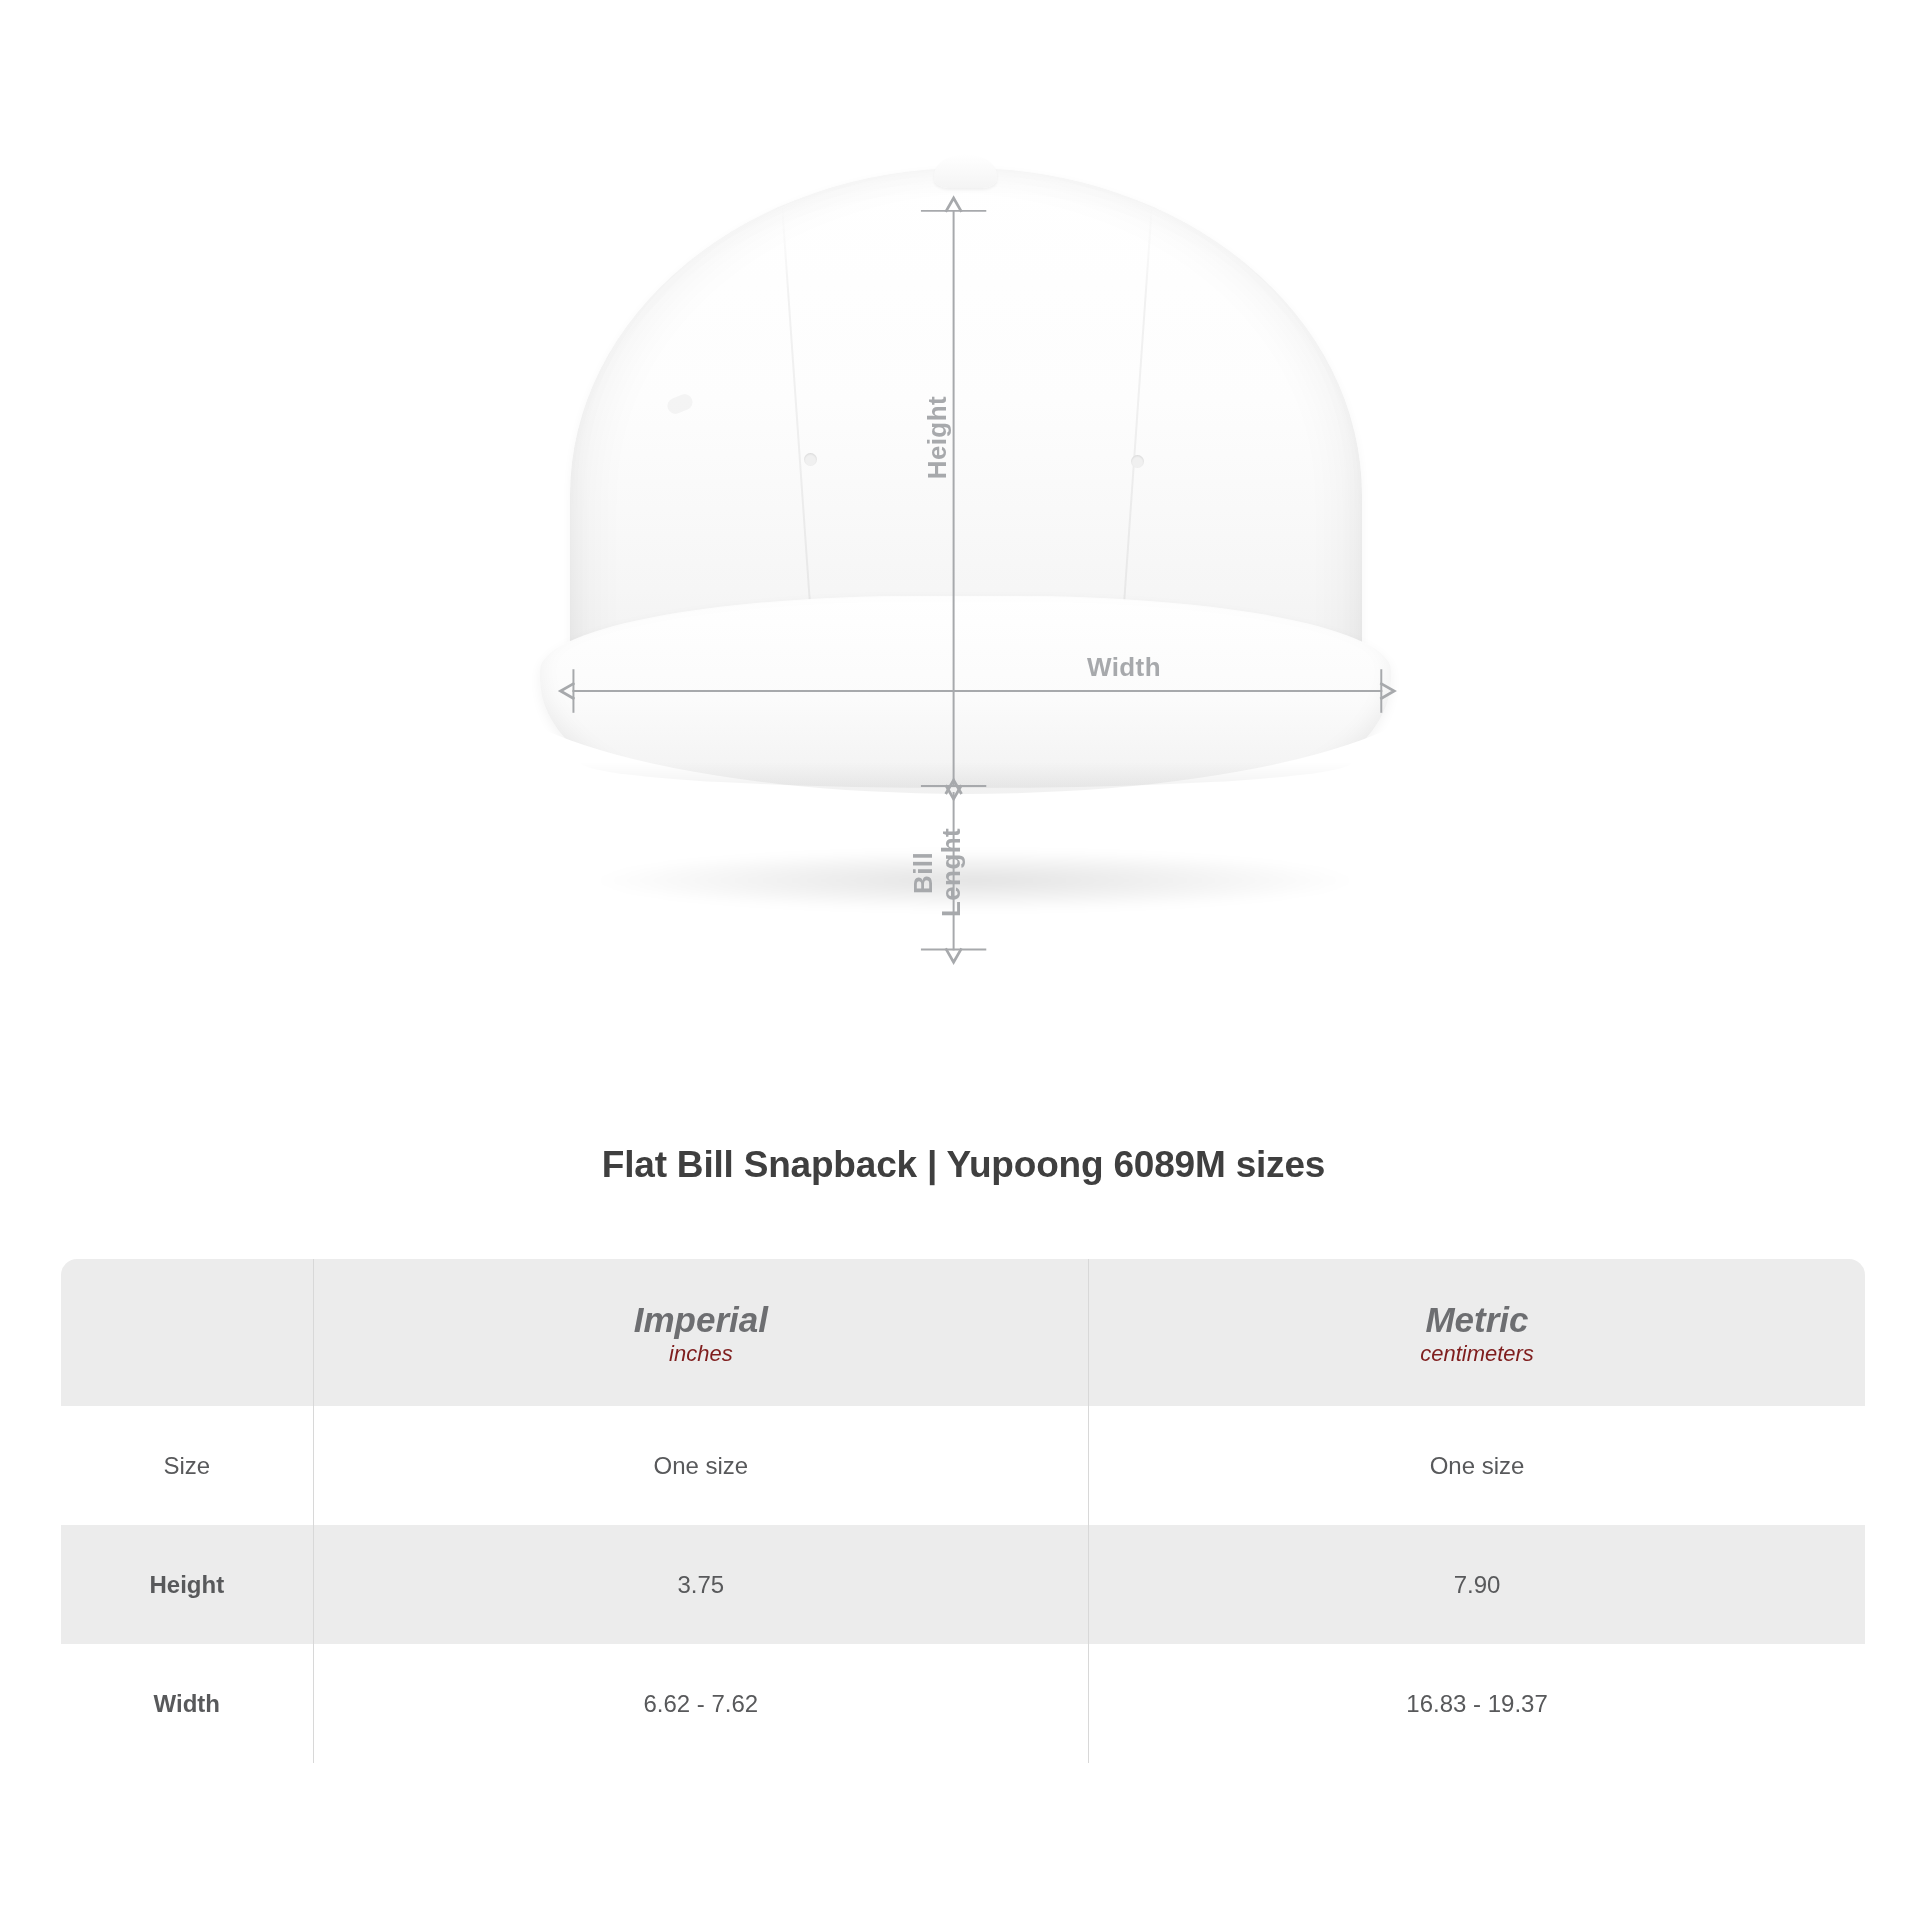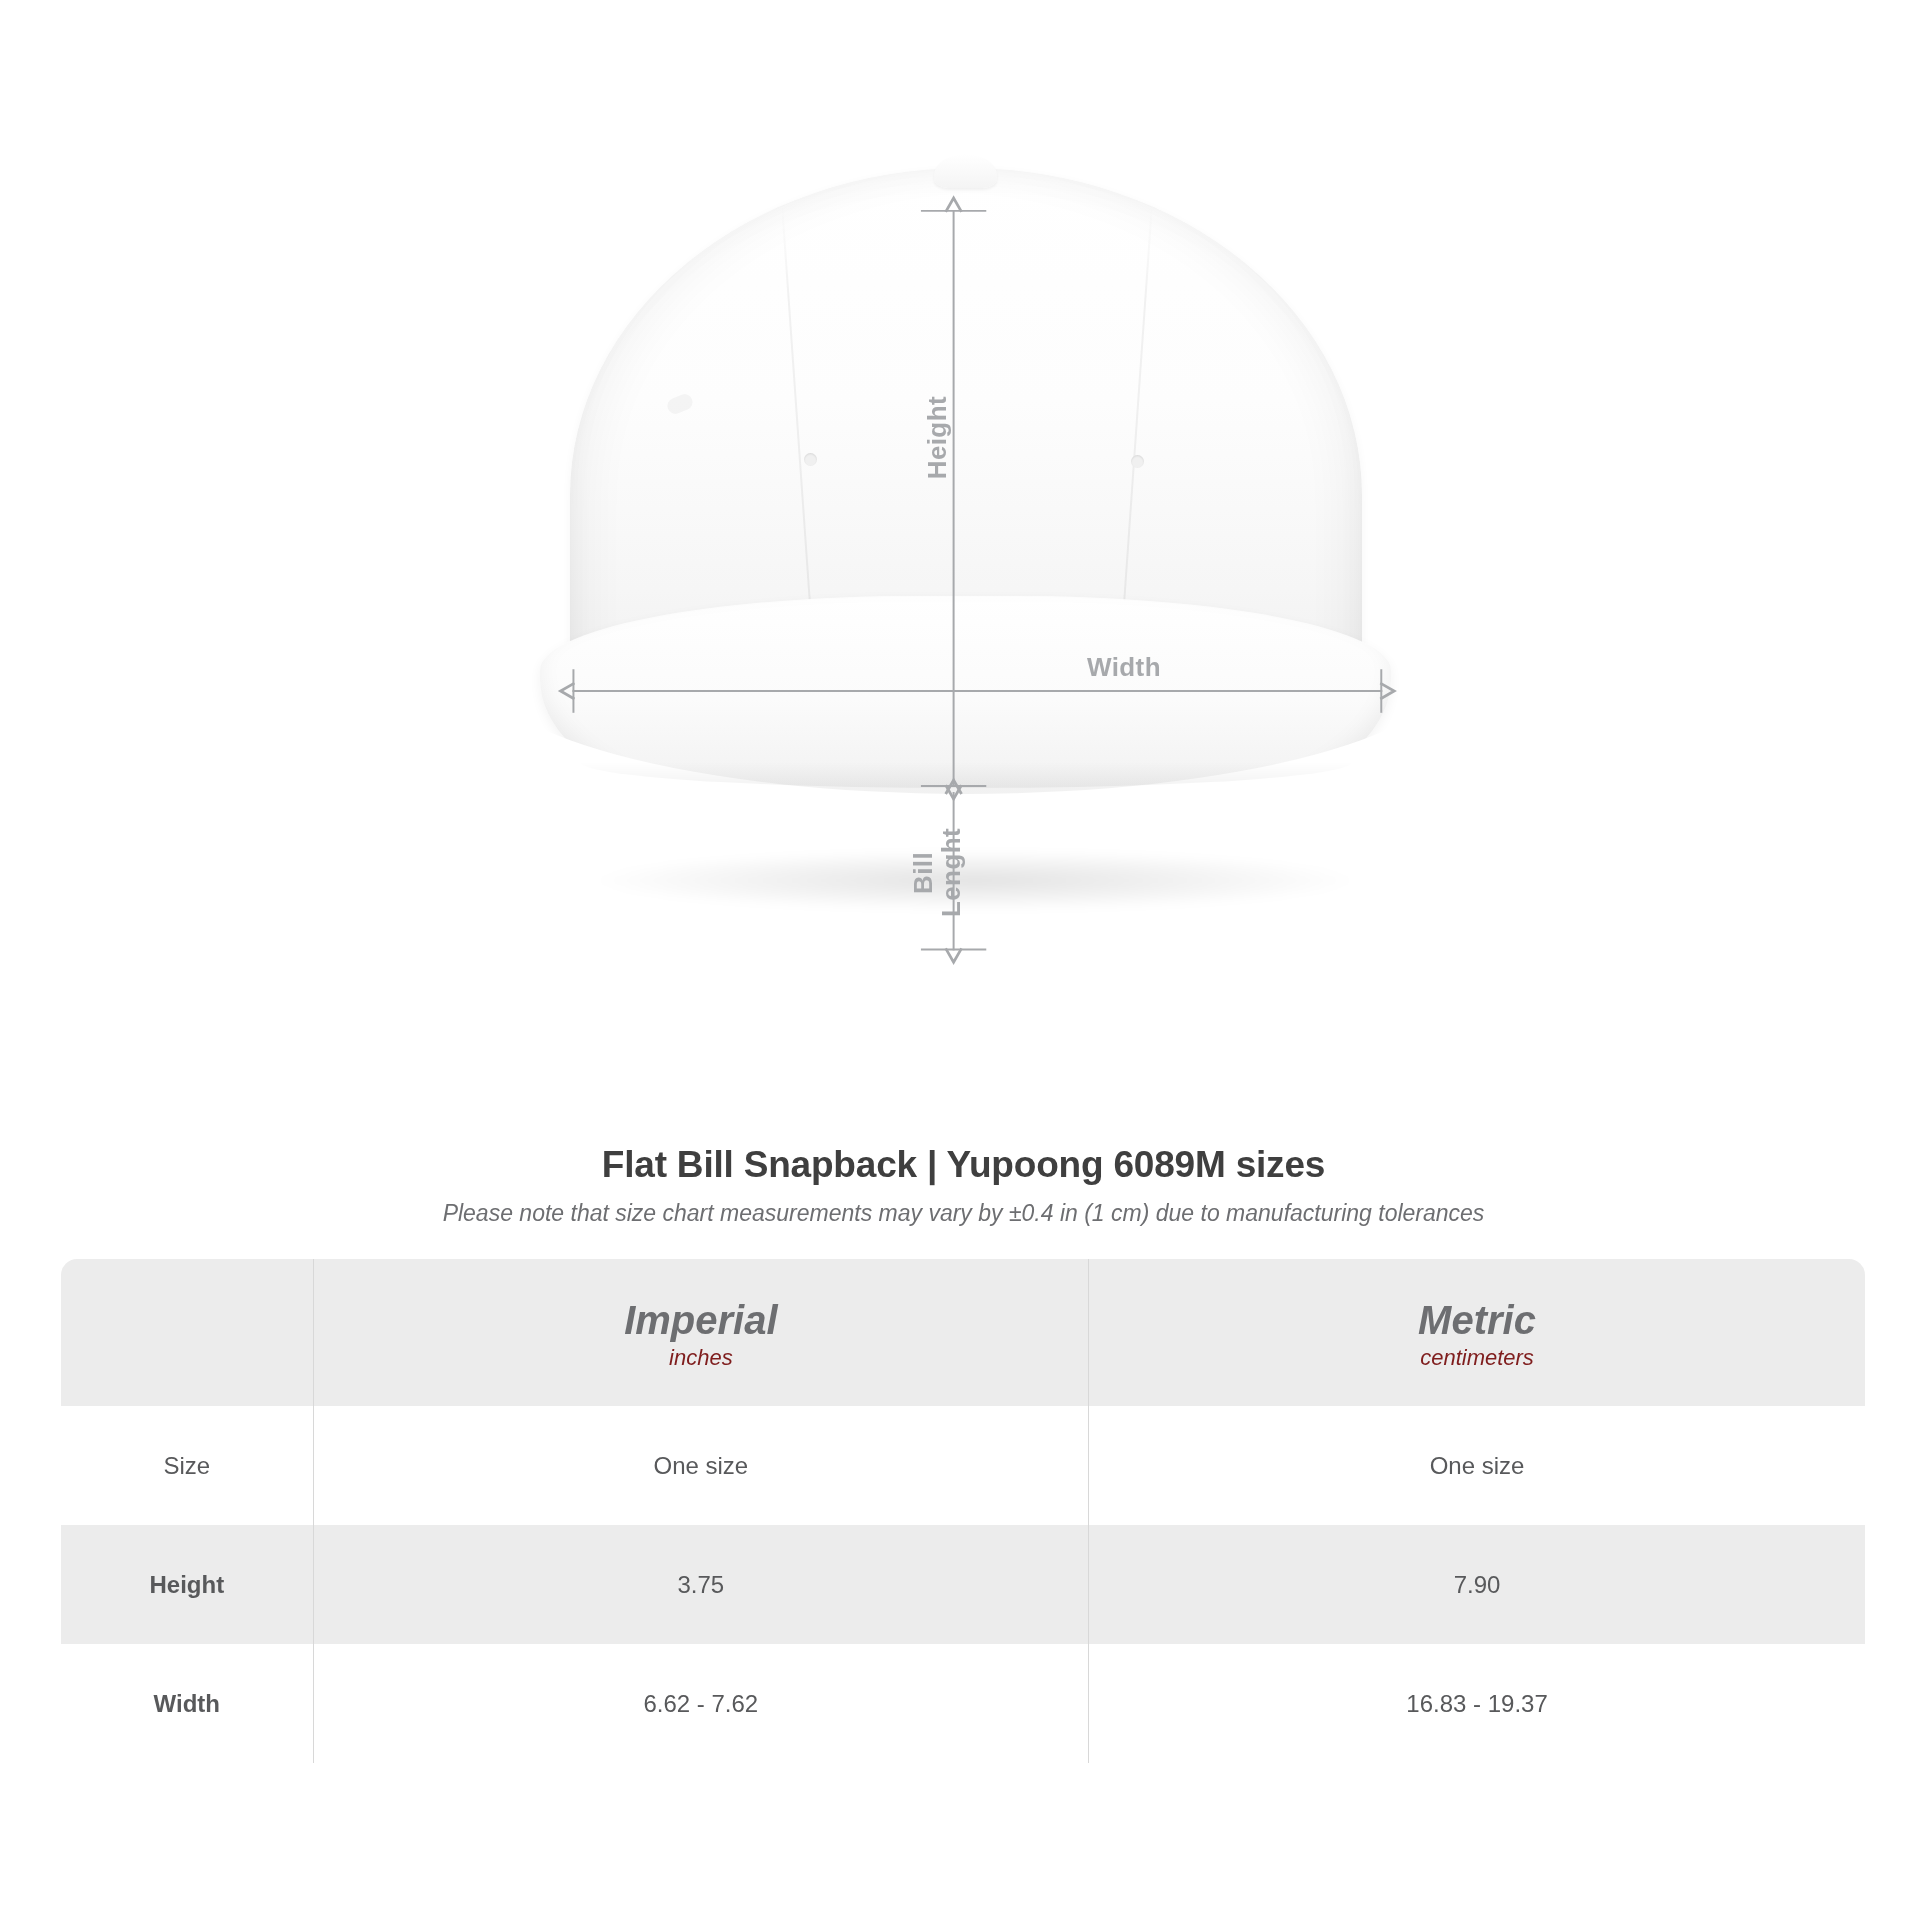--- a/index.html
+++ b/index.html
@@ -187,21 +187,21 @@
     text-align: center;
     vertical-align: middle;
   }
   .head-row td {
     height: 147px;
     background: #ececec;
   }
   .head-row td:first-child { border-radius: 16px 0 0 0; }
   .head-row td:last-child { border-radius: 0 16px 0 0; margin-left: 8px; }
   .head-unit-title {
-    font-size: 40px;
+    font-size: 35px;
     font-weight: bold;
     font-style: italic;
     color: #6d6e71;
     line-height: 1.25;
   }
   .head-unit-sub {
     font-size: 22px;
     font-style: italic;
     color: #7f1d1d;
   }
@@ -269,21 +269,20 @@
   <div class="m-label" id="label-width">Width</div>
 
   <div class="m-label vertical" id="label-bill">
     <span>Bill</span><br>
     <span>Lenght</span>
   </div>
 </div>
 
 <div class="title-block">
   <h1 class="chart-title">Flat Bill Snapback | Yupoong 6089M sizes</h1>
-  <p class="chart-note">Please note that size chart measurements may vary by ±0.4 in (1 cm) due to manufacturing tolerances</p>
 </div>
 
 <table class="size-table">
   <colgroup>
     <col style="width:252px">
     <col style="width:775px">
     <col style="width:776px">
   </colgroup>
   <tbody>
     <tr class="head-row">

